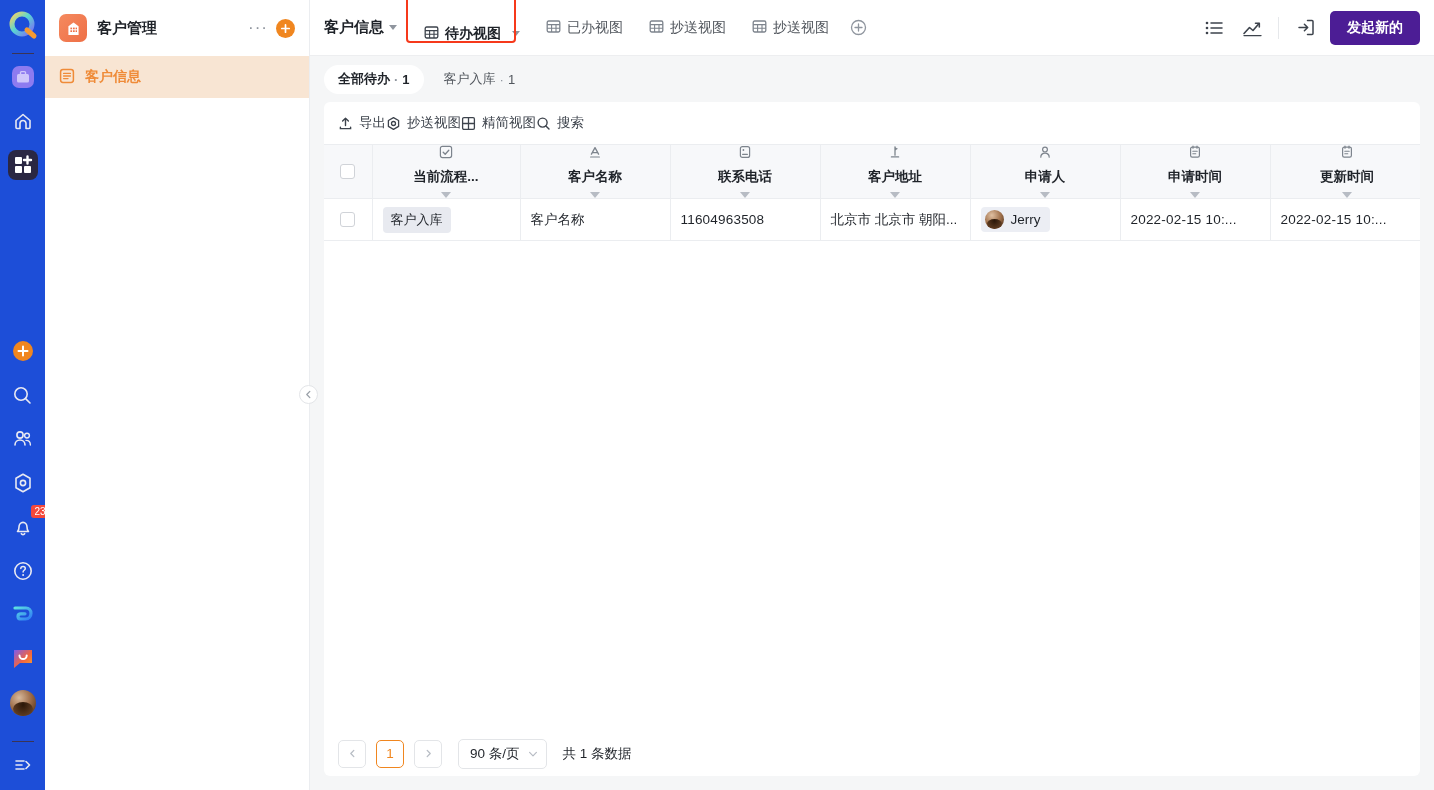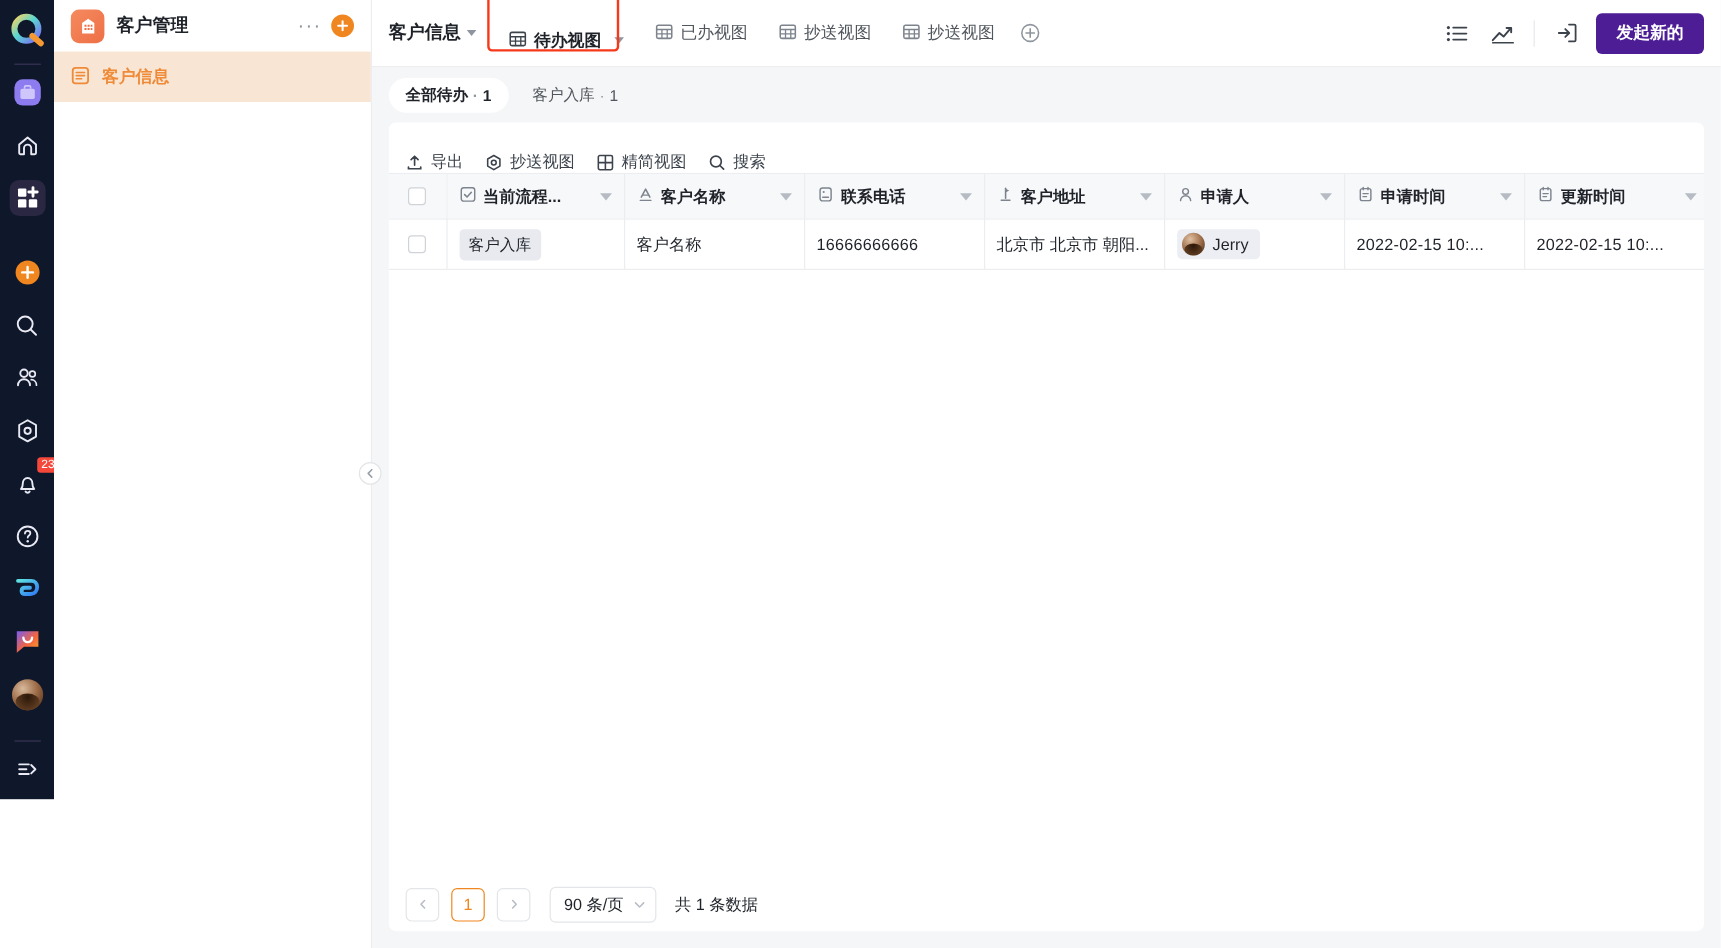--- a/index.html
+++ b/index.html
@@ -5,21 +5,21 @@
   * { box-sizing: border-box; margin: 0; padding: 0; }
   html, body {
     width: 1434px; height: 790px;
     font-family: "Liberation Sans", "DejaVu Sans", sans-serif;
     background: #ffffff; overflow: hidden;
   }
   .app { display: flex; width: 1434px; height: 790px; }
 
   
   .rail {
-    width: 45px; height: 666px; background: #0f172a;
+    width: 45px; height: 790px; background: #1d4ed8;
     display: flex; flex-direction: column; align-items: center;
     flex: 0 0 45px; position: relative;
   }
   .rail-logo { margin-top: 8px; width: 36px; height: 36px; position: relative; }
   .rail-divider { width: 22px; height: 1px; background: #3a3456; margin: 9px 0 8px; }
   .rail-btn {
     width: 30px; height: 30px; margin-bottom: 14px;
     display: flex; align-items: center; justify-content: center;
     border-radius: 8px; position: relative; cursor: pointer;
   }
@@ -40,21 +40,21 @@
     content: ""; position: absolute; left: 3px; top: 12px;
     width: 20px; height: 14px; border-radius: 50%;
     background: radial-gradient(ellipse at 50% 20%, #2b1708 0%, #5c3a20 70%, transparent 100%);
   }
 
   
   .sidebar {
     width: 265px; flex: 0 0 265px; height: 790px; background: #ffffff;
     border-right: 1px solid #ebedf0; position: relative;
   }
-  .side-head { height: 43px; display: flex; align-items: center; padding: 0 14px; }
+  .side-head { height: 56px; display: flex; align-items: center; padding: 0 14px; }
   .app-icon {
     width: 28px; height: 28px; border-radius: 7px;
     background: linear-gradient(135deg, #f58a5f, #ee6f46);
     display: flex; align-items: center; justify-content: center; flex: 0 0 28px;
   }
   .app-title { font-size: 15px; font-weight: bold; color: #1f2329; margin-left: 10px; flex: 1 1 auto; }
   .dots { color: #8f959e; font-size: 17px; letter-spacing: 1px; cursor: pointer; padding: 0 8px; line-height: 10px;}
   .plus-circle {
     width: 19px; height: 19px; border-radius: 50%; background: #f0861f;
     display: flex; align-items: center; justify-content: center; cursor: pointer;
@@ -112,32 +112,32 @@
   .subtab {
     height: 29px; display: flex; align-items: center; padding: 0 14px;
     font-size: 13px; color: #51565d; border-radius: 15px; cursor: pointer; white-space: nowrap;
   }
   .subtab.active { background: #fff; color: #1f2329; font-weight: bold; }
 
   .panel {
     margin: 0 14px 0 14px; background: #fff; border-radius: 6px;
     flex: 1 1 auto; display: flex; flex-direction: column; min-height: 0; overflow: hidden;
   }
-  .tablebar { height: 42px; display: flex; align-items: flex-end; padding: 0 14px; gap: 18px; flex: 0 0 42px; }
+  .tablebar { height: 42px; display: flex; align-items: center; padding: 0 14px; flex: 0 0 42px; }
   .tb-item { display: flex; align-items: center; gap: 6px; font-size: 13.5px; color: #3d434c; cursor: pointer; }
 
   .table-wrap { flex: 1 1 auto; overflow: hidden; position: relative; }
   table { border-collapse: collapse; table-layout: fixed; width: 1100px; }
   thead th {
     height: 38px; background: #f7f8fa; border-top: 1px solid #ebedf0; border-bottom: 1px solid #ebedf0;
     border-right: 1px solid #ebedf0; font-size: 13.5px; font-weight: bold; color: #1f2329;
     text-align: left; padding: 0 10px; white-space: nowrap; overflow: hidden;
   }
   thead th.cb-col { padding: 0; text-align: center; border-right: 1px solid #ebedf0; }
-  .th-inner { display: flex; align-items: center; gap: 6px; }
+  .th-inner { display: flex; align-items: center; gap: 6px; flex-direction: column; }
   .th-text { flex: 1 1 auto; overflow: hidden; text-overflow: ellipsis; white-space: nowrap; }
   .th-caret { border-left: 5px solid transparent; border-right: 5px solid transparent; border-top: 6px solid #b7bcc4; flex: 0 0 auto; cursor: pointer; }
   tbody td {
     height: 42px; border-bottom: 1px solid #ebedf0; border-right: 1px solid #ebedf0;
     font-size: 13.5px; color: #1f2329; padding: 0 10px; white-space: nowrap; overflow: hidden; text-overflow: ellipsis;
   }
   tbody td.cb-col { padding: 0; text-align: center; }
   .chk {
     width: 15px; height: 15px; border: 1px solid #d0d3d8; border-radius: 3px;
     background: #fff; display: inline-block; vertical-align: middle; cursor: pointer;
@@ -576,21 +576,21 @@
           </thead>
           <tbody>
             <tr>
               <td class="cb-col">
                 <span class="chk"></span>
               </td>
               <td>
                 <span class="tag-cell">客户入库</span>
               </td>
               <td>客户名称</td>
-              <td class="mono">16666666666</td>
+              <td class="mono">11604963508</td>
               <td>北京市 北京市 朝阳...</td>
               <td>
                 <span class="person-chip">
                   <span class="person-av"></span>
                   <span>Jerry</span>
                 </span>
               </td>
               <td class="mono">2022-02-15 10:...</td>
               <td class="mono">2022-02-15 10:...</td>
             </tr>

